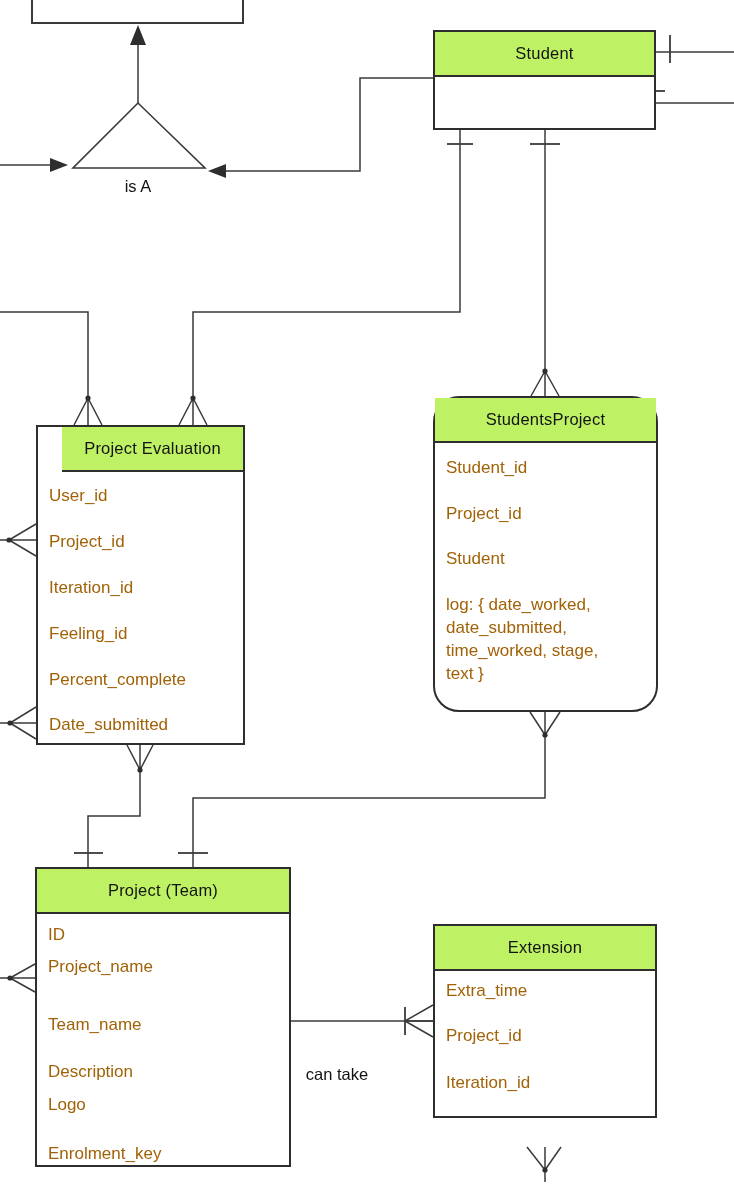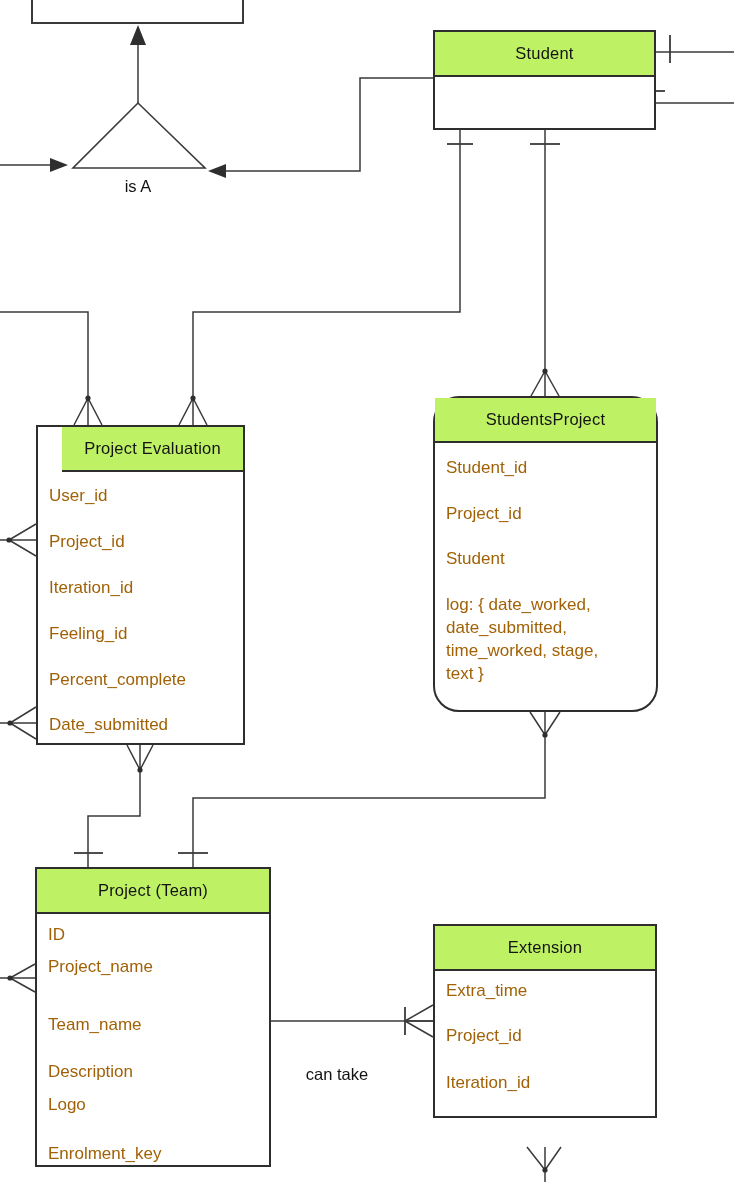--- a/index.html
+++ b/index.html
@@ -127,21 +127,21 @@
     <ul>
       <li style="top:57px;">User_id</li>
       <li style="top:103px;">Project_id</li>
       <li style="top:149px;">Iteration_id</li>
       <li style="top:195px;">Feeling_id</li>
       <li style="top:241px;">Percent_complete</li>
       <li style="top:286px;">Date_submitted</li>
     </ul>
   </div>
 
-  <div class="entity" style="left:35px;top:867px;width:236px;height:300px;">
+  <div class="entity" style="left:35px;top:867px;width:256px;height:300px;">
     <div class="hdr">Project (Team)</div>
     <ul>
       <li style="top:54px;">ID</li>
       <li style="top:86px;">Project_name</li>
       <li style="top:144px;">Team_name</li>
       <li style="top:191px;">Description</li>
       <li style="top:224px;">Logo</li>
       <li style="top:273px;">Enrolment_key</li>
     </ul>
   </div>

